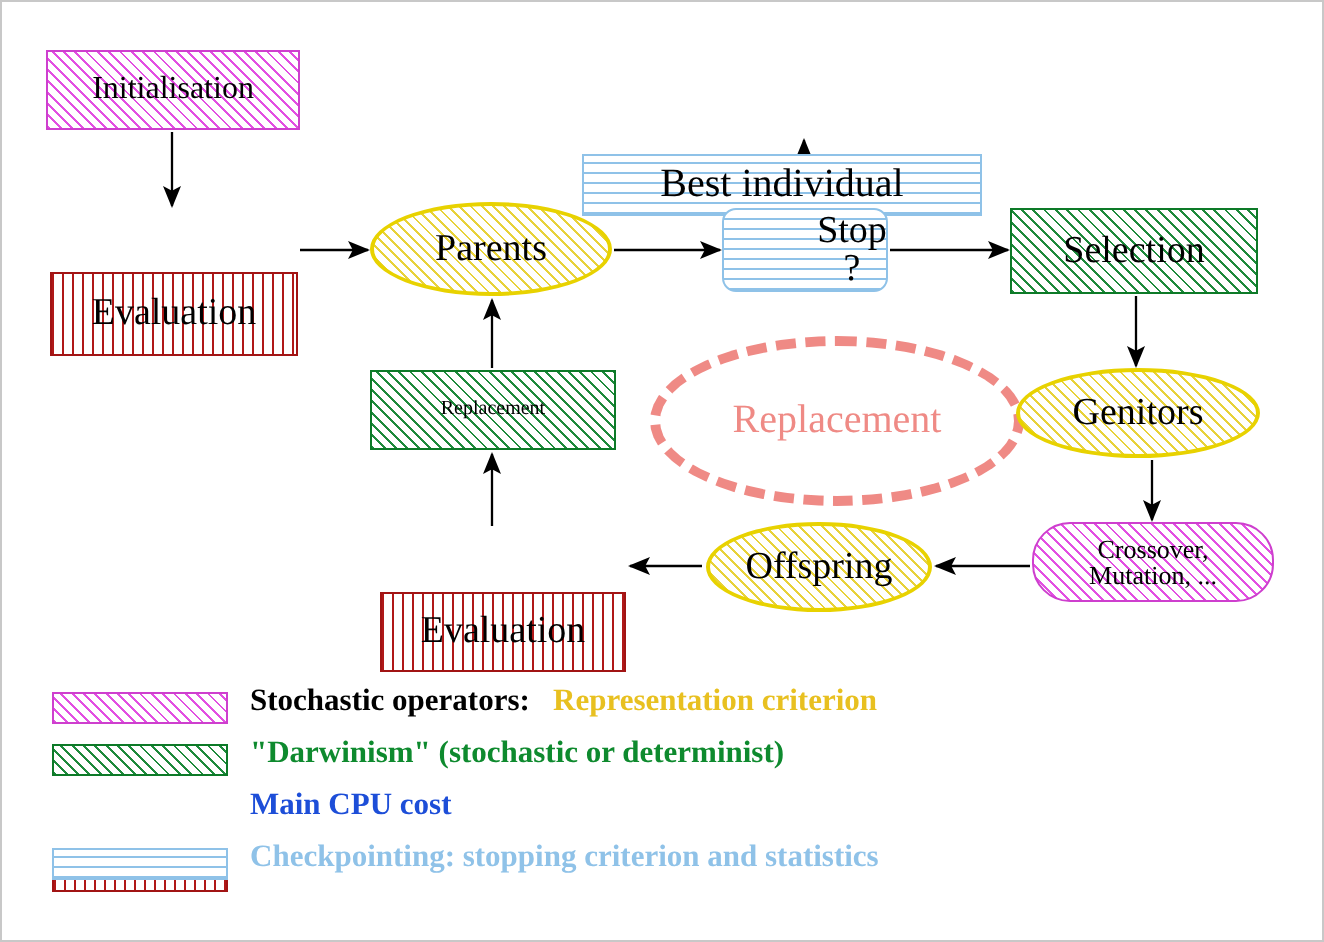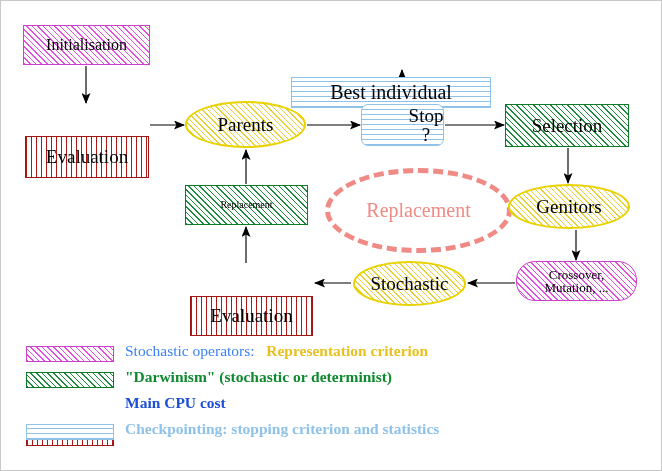--- a/index.html
+++ b/index.html
@@ -141,34 +141,34 @@
       <div class="node pat-green" style="left: 505px; top: 104px; width: 124px; height: 43px; font-size: 19px;">
         <span class="lbl">Selection</span>
       </div>
       <div class="node pat-yellow ellipse" style="left: 508px; top: 184px; width: 122px; height: 45px; font-size: 19px;">
         <span class="lbl">Genitors</span>
       </div>
       <div class="node pat-magenta" style="left: 516px; top: 261px; width: 121px; height: 40px; font-size: 13px; border-radius: 19px;">
         <span class="lbl">Crossover,<br>Mutation, ...</span>
       </div>
       <div class="node pat-yellow ellipse" style="left: 353px; top: 261px; width: 113px; height: 45px; font-size: 19px;">
-        <span class="lbl">Stochastic</span>
+        <span class="lbl">Offspring</span>
       </div>
       <div class="node pat-red" style="left: 190px; top: 264px; width: 123px; height: 40px; font-size: 19px;">
         <span class="lbl">Evaluation</span>
       </div>
       <div class="node pat-green" style="left: 185px; top: 185px; width: 123px; height: 40px; font-size: 10px;">
         <span class="lbl">Replacement</span>
       </div>
     </div>
 
   <div id="legend">
       <div class="leg-row" style="top: 10px;">
         <div class="leg-sw pat-magenta"></div>
-        <div class="leg-txt"><span style="color: #3b82f6; font-weight: normal;">Stochastic operators:</span><span>&nbsp;&nbsp;&nbsp;</span><span style="color: rgb(232, 192, 32); font-weight: bold;">Representation criterion</span></div>
+        <div class="leg-txt"><span style="color: #000000; font-weight: bold;">Stochastic operators:</span><span>&nbsp;&nbsp;&nbsp;</span><span style="color: rgb(232, 192, 32); font-weight: bold;">Representation criterion</span></div>
       </div>
       <div class="leg-row" style="top: 36px;">
         <div class="leg-sw pat-green"></div>
         <div class="leg-txt"><span style="color: rgb(14, 138, 46); font-weight: bold;">"Darwinism" (stochastic or determinist)</span></div>
       </div>
       <div class="leg-row" style="top: 62px;">
         <div class="leg-sw pat-red"></div>
         <div class="leg-txt"><span style="color: #1d4ed8; font-weight: bold;">Main CPU cost</span></div>
       </div>
       <div class="leg-row" style="top: 88px;">

